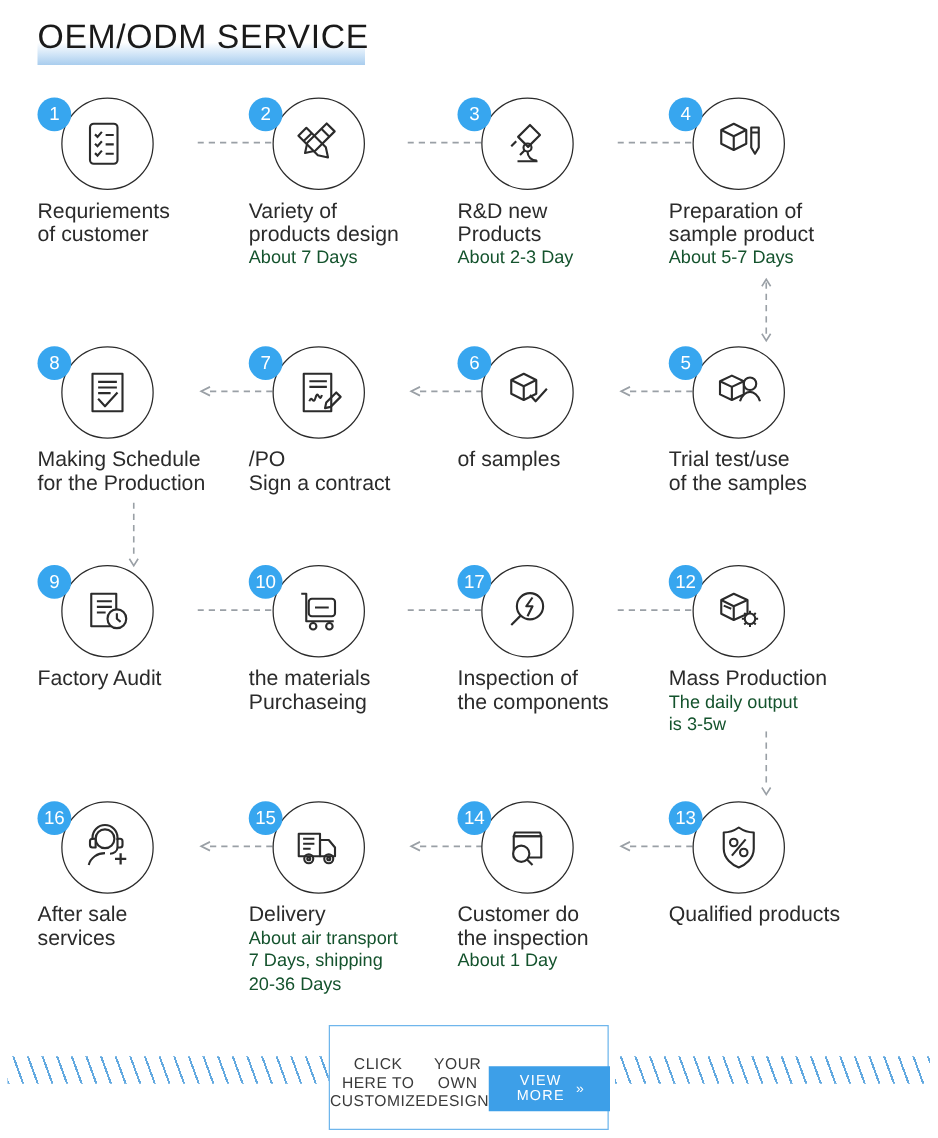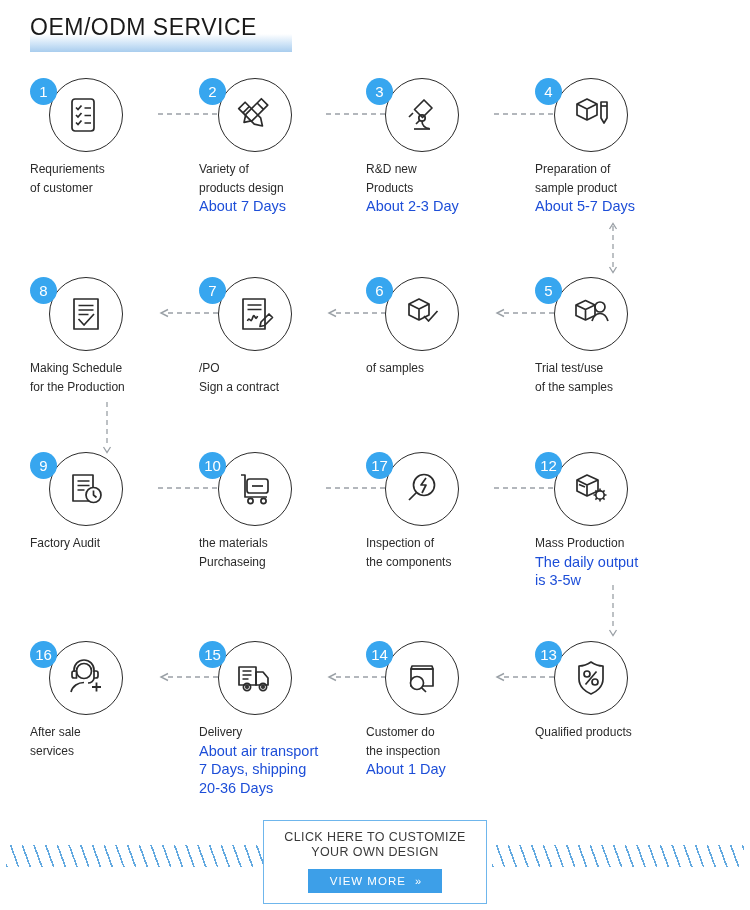--- a/index.html
+++ b/index.html
@@ -11,54 +11,54 @@
   .page{position:relative;width:750px;height:910px;}
 
   
   .title-wrap{position:absolute;left:30px;top:14px;}
   .title-hl{
     position:absolute;left:0;top:20px;width:262px;height:18px;
     background:linear-gradient(to bottom,#ffffff 0%,#cfe4f7 55%,#a9cdee 100%);
     z-index:0;
   }
   .title-txt{
-    position:relative;z-index:1;font-size:23px;letter-spacing:.5px;
+    position:relative;z-index:1;font-size:27px;letter-spacing:.5px;
     color:#1a1a1a;font-weight:400;white-space:nowrap;
   }
 
   
   .step{position:absolute;width:176px;}
   .badge{
     position:absolute;left:0;top:0;width:27px;height:27px;border-radius:50%;
     background:#37a6ef;color:#fff;font-size:15px;line-height:27px;
     text-align:center;font-weight:400;z-index:4;
   }
   .badge.two-dig{font-size:15px;}
   .icon-circle{
     position:absolute;left:19px;top:0;width:74px;height:74px;border-radius:50%;
     border:1.6px solid #2b2b2b;box-sizing:border-box;background:#fff;z-index:3;
   }
   .icon-circle svg{position:absolute;left:50%;top:50%;transform:translate(-50%,-50%);}
   .labels{position:absolute;left:0;top:82px;width:178px;}
-  .lbl{font-size:12px;line-height:18.5px;color:#2b2b2b;}
-  .sub{font-size:14.5px;line-height:18.5px;color:#1d4ed8;}
+  .lbl{font-size:17px;line-height:18.5px;color:#2b2b2b;}
+  .sub{font-size:14.5px;line-height:18.5px;color:#14532d;}
 
   
   .harrow{position:absolute;height:12px;z-index:2;}
   .varrow{position:absolute;width:12px;z-index:2;}
 
   
   .stripes{position:absolute;top:845px;height:22px;
     background:repeating-linear-gradient(70deg,#62a9e0 0px,#62a9e0 1.6px,transparent 1.6px,transparent 11px);}
   .stripes.left{left:6px;width:258px;}
   .stripes.right{left:492px;width:252px;}
   .cta-box{
     position:absolute;left:263px;top:820px;width:224px;height:84px;
     border:1.4px solid #6fb6ec;box-sizing:border-box;background:#fff;z-index:5;
-    display:flex;flex-direction:column;align-items:center;justify-content:flex-start;
+    display:flex;flex-direction:row;align-items:center;justify-content:flex-start;
     padding-top:9px;
   }
   .cta-line{font-size:12.5px;line-height:15px;color:#3a3a3a;letter-spacing:.4px;text-align:center;}
   .cta-btn{
     margin-top:9px;background:#3d9fe8;color:#fff;border:none;
     font-size:11.5px;letter-spacing:1px;padding:6px 22px;cursor:pointer;
     font-family:inherit;display:flex;align-items:center;gap:9px;justify-content:center;
   }
   .chev{font-size:11px;letter-spacing:-1px;}
 </style>

